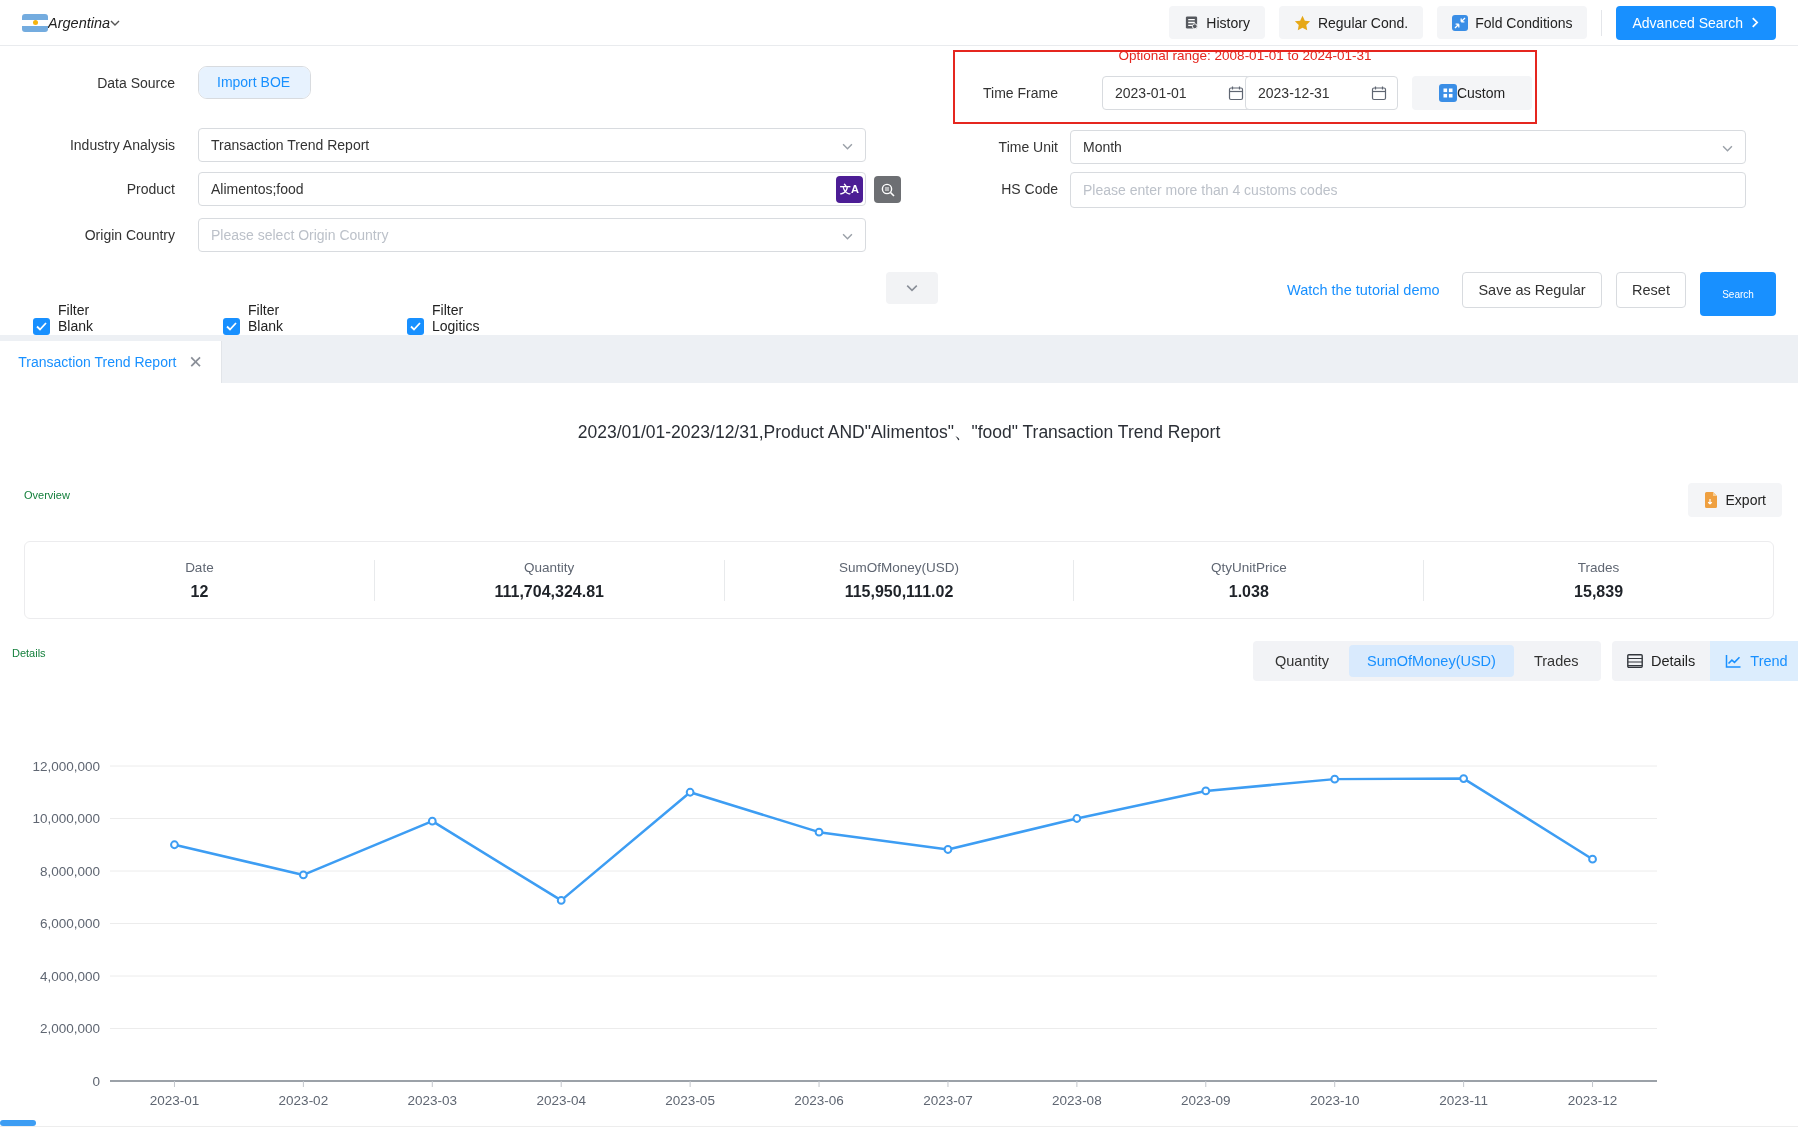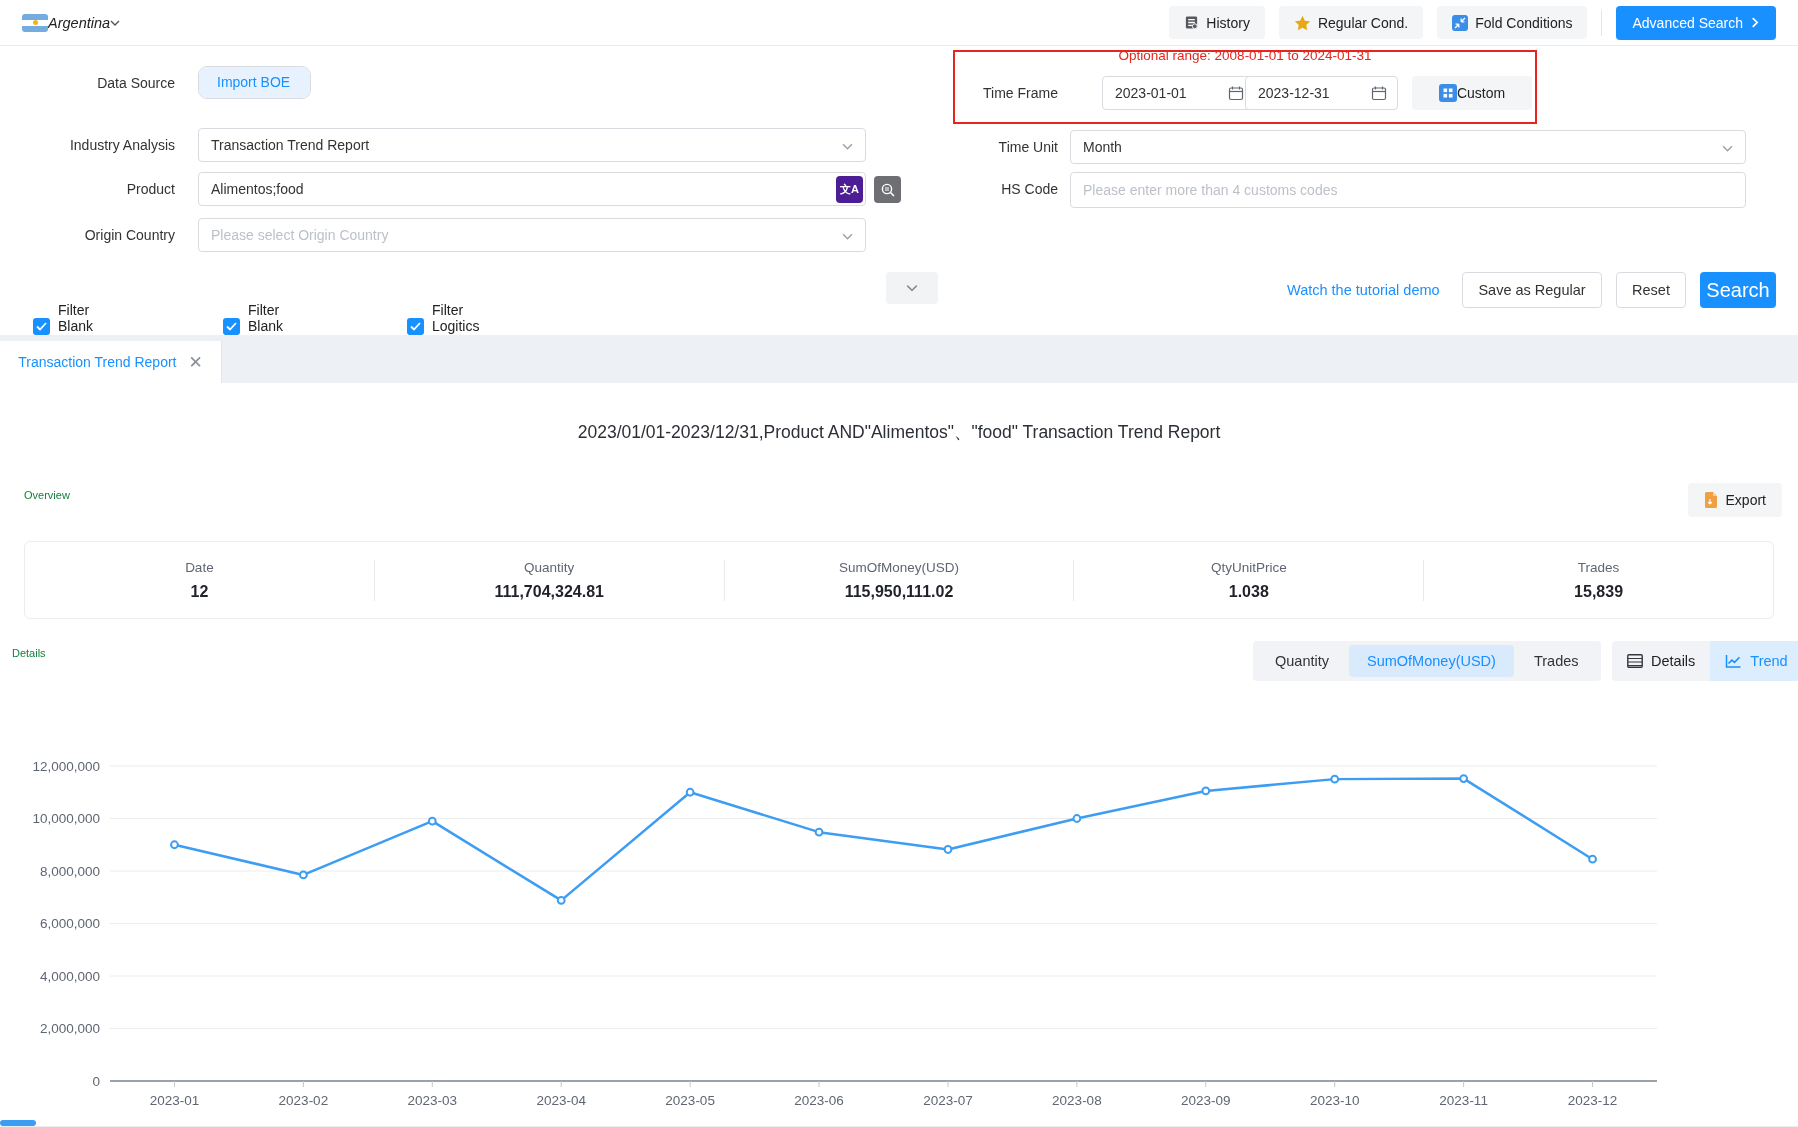--- a/index.html
+++ b/index.html
@@ -54,21 +54,21 @@
 
   .cb-row { position:absolute; top:234px; height:34px; display:flex; align-items:center; }
   .cb { display:flex; align-items:center; gap:8px; cursor:pointer; position:absolute; top:0; height:34px;margin-top:29px; }
   .cbbox { width:17px; height:17px; background:#1890ff; border-radius:3px; display:flex; align-items:center; justify-content:center; flex:0 0 auto; }
   .cb-label { font-size:14px; color:#222; }
   .collapse-pill { position:absolute; left:886px; top:226px; width:52px; height:32px; background:#f2f3f5; border:none; border-radius:4px;
                    display:flex; align-items:center; justify-content:center; cursor:pointer; }
 
   .link { position:absolute; color:#1890ff; font-size:14.5px; cursor:pointer; }
   .ghost-btn { position:absolute; height:36px; background:#fff; border:1px solid #d8dbdf; border-radius:4px; font-size:14.5px; color:#333; cursor:pointer; }
-  .search-btn { position:absolute; left:1700px; top:226px; width:76px; height:36px; background:#1890ff; border:none; border-radius:4px; color:#fff; font-size:20px; cursor:pointer; }
+  .search-btn { position:absolute; left:1700px; top:226px; width:76px; height:44px; background:#1890ff; border:none; border-radius:4px; color:#fff; font-size:10px; cursor:pointer; }
 
   
   .tabbar { position:absolute; left:0; top:335px; width:100%; height:48px; background:#edf0f4; z-index:2; }
   .tab { position:absolute; left:0; top:6px; width:222px; height:42px; background:#fff; display:flex; align-items:center; justify-content:center;
          gap:12px; cursor:pointer; border-right:1px solid #e2e5e9; }
   .tab-label { color:#1890ff; font-size:14px; }
   .tab-close { color:#8a8f98; font-size:17px; line-height:1; cursor:pointer; }
 
   
   .content { position:absolute; left:0; top:383px; width:100%; height:744px; background:#fff; z-index:2; }

